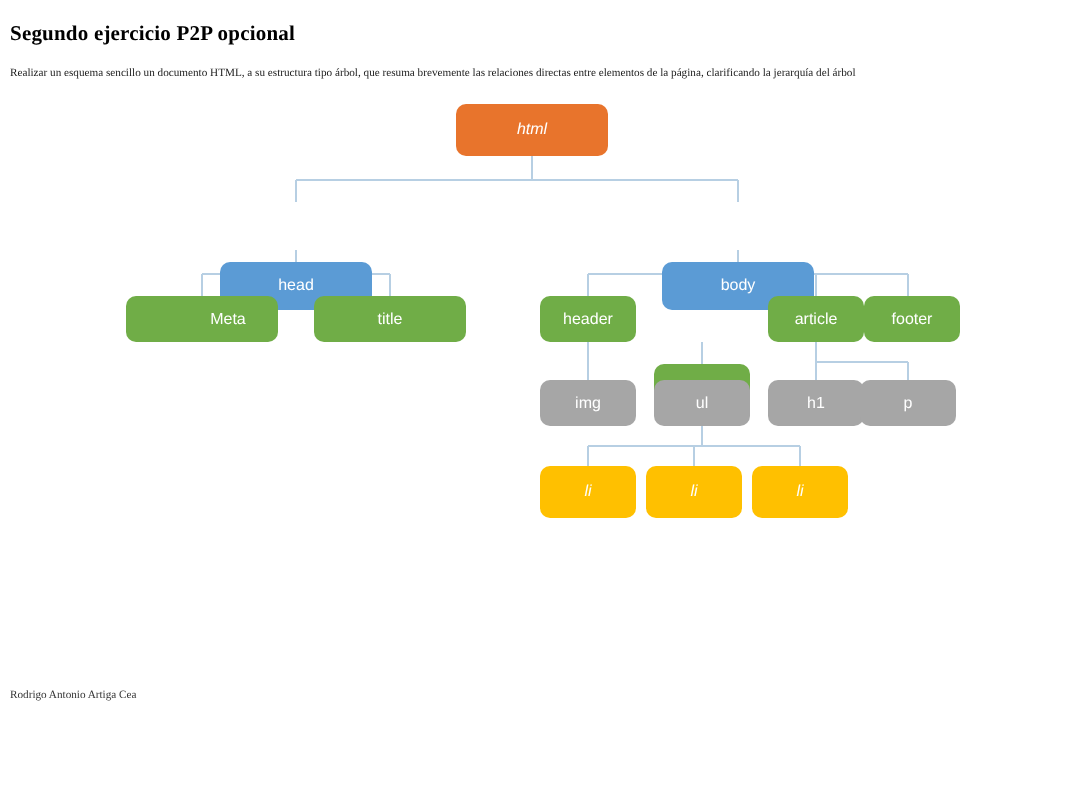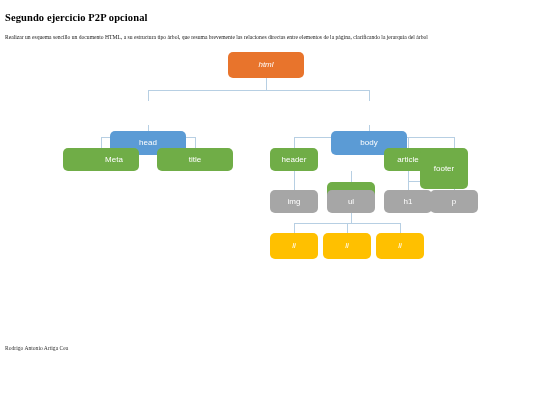--- a/index.html
+++ b/index.html
@@ -149,21 +149,21 @@
         </div>
         <div class="node element" style="left: 270px; top: 148px; width: 48px; height: 23px; background: rgb(112, 173, 71);">
           <span>header</span>
         </div>
         <div class="node element" style="left: 327px; top: 148px; width: 48px; height: 23px; background: rgb(112, 173, 71); margin-top: 34px;">
           <span>nav</span>
         </div>
         <div class="node element" style="left: 384px; top: 148px; width: 48px; height: 23px; background: rgb(112, 173, 71);">
           <span>article</span>
         </div>
-        <div class="node element" style="left: 420px; top: 148px; width: 48px; height: 41px; background: rgb(112, 173, 71);">
+        <div class="node element" style="left: 432px; top: 148px; width: 48px; height: 23px; background: rgb(112, 173, 71);">
           <span>footer</span>
         </div>
         <div class="node child" style="left: 270px; top: 190px; width: 48px; height: 23px; background: rgb(166, 166, 166);">
           <span>img</span>
         </div>
         <div class="node child" style="left: 327px; top: 190px; width: 48px; height: 23px; background: rgb(166, 166, 166);">
           <span>ul</span>
         </div>
         <div class="node child" style="left: 384px; top: 190px; width: 48px; height: 23px; background: rgb(166, 166, 166);">
           <span>h1</span>

